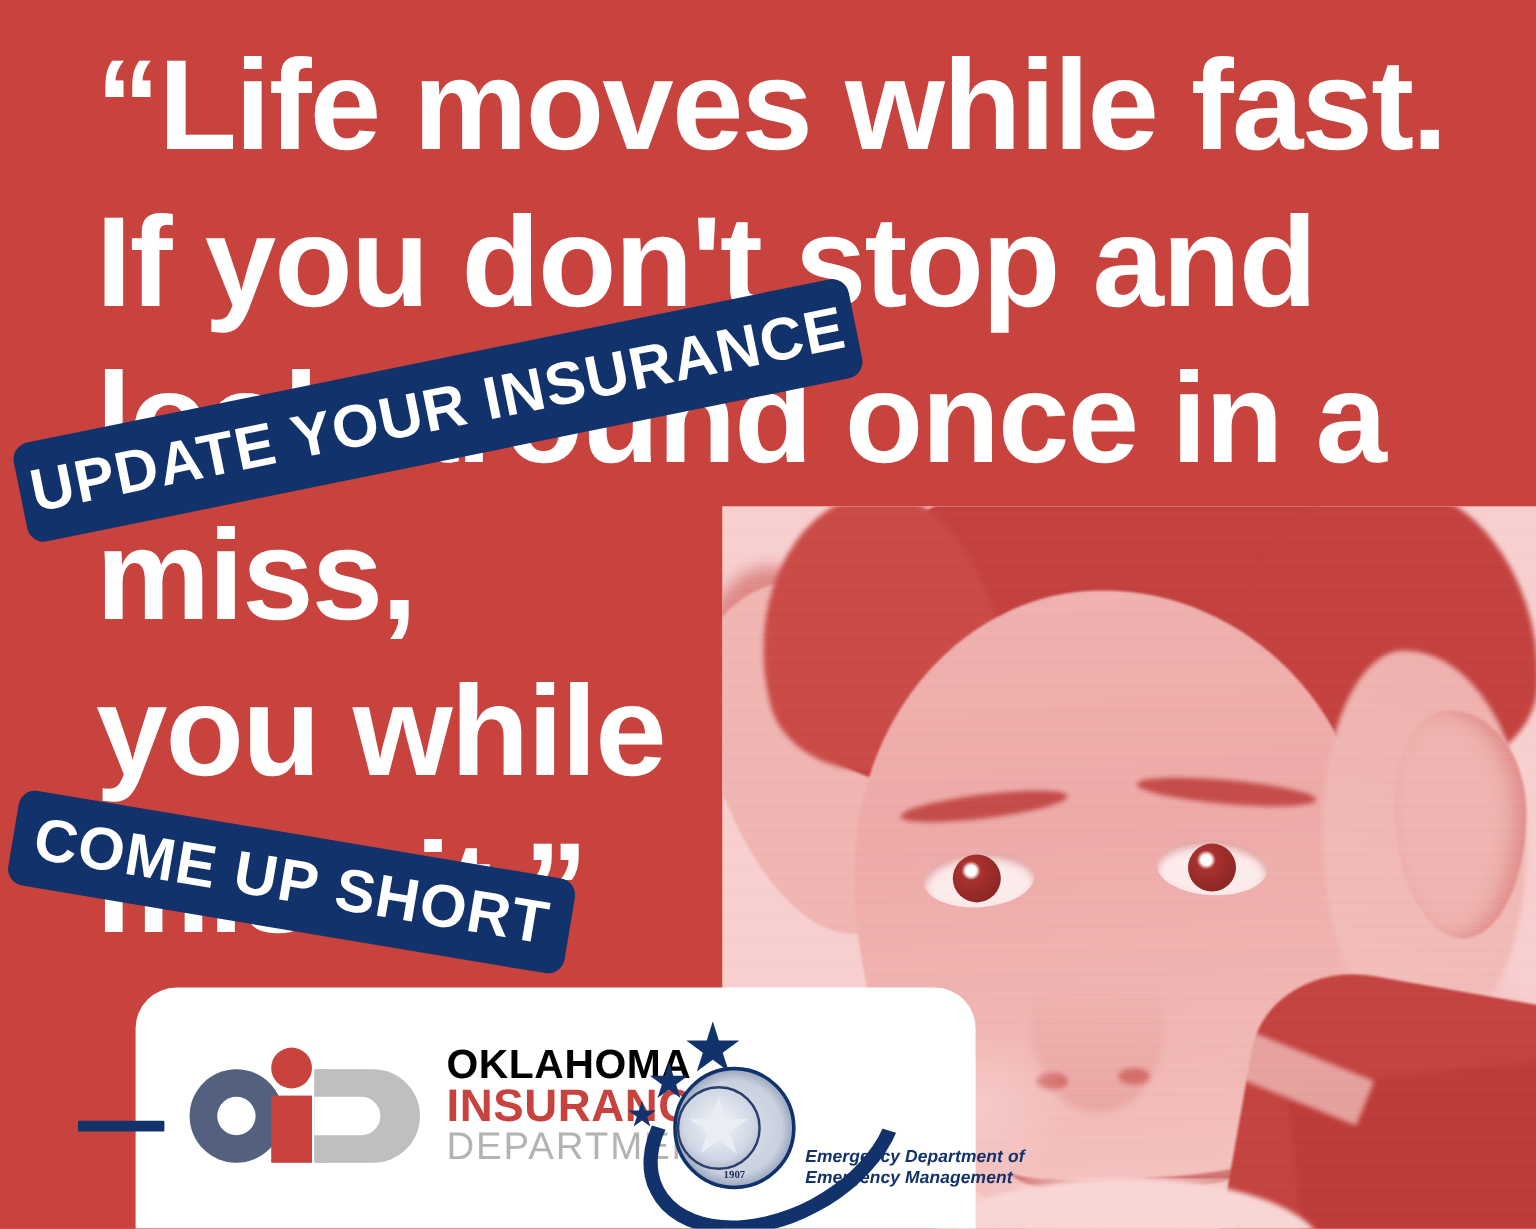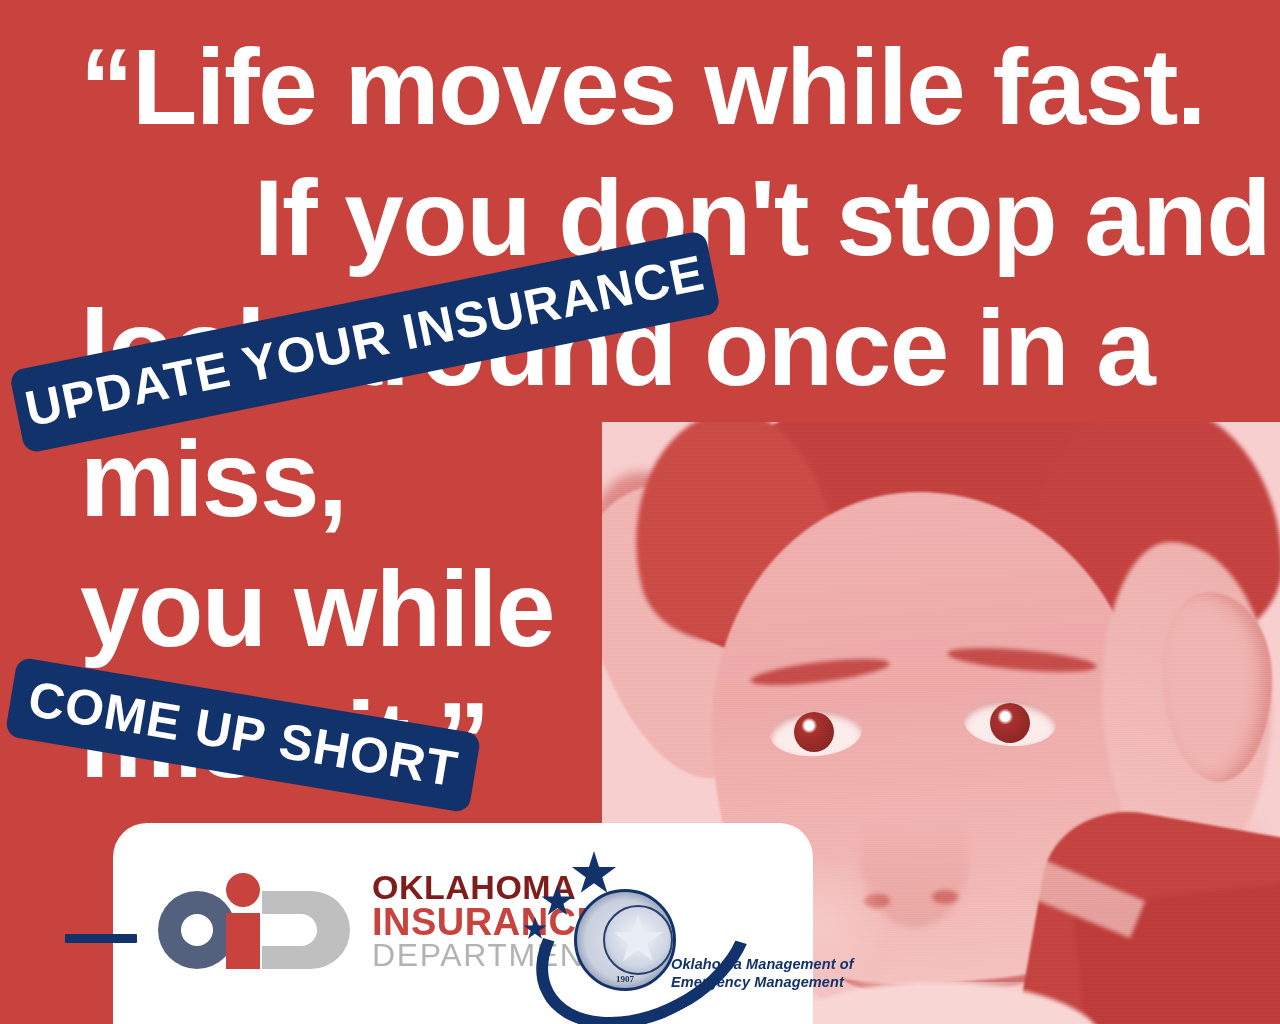--- a/index.html
+++ b/index.html
@@ -166,21 +166,21 @@
     font-family:"Liberation Sans", sans-serif;
     font-weight:bold;
     font-size:108px;
     line-height:1.22;
     letter-spacing:-1.5px;
     z-index:3;
     pointer-events:none;
   }
   .quote .ln{display:block;white-space:nowrap;}
   .quote .ln.l1{font-size:107px;}
-  .quote .ln.l2{font-size:107px;text-align:right;}
+  .quote .ln.l2{font-size:107px;}
   .quote .ln.l3{font-size:107px;}
   .quote .ln.l4{font-size:107px;}
   .quote .ln.l5{font-size:107px;}
   .quote .ln.l6{font-size:107px;}
 
   
   .banner{
     position:absolute;z-index:6;
     background:#12326b;
     color:#ffffff;
@@ -244,21 +244,21 @@
     border-radius:0 39px 39px 0;
   }
   .oid-mark .d-hole{
     position:absolute;left:104px;top:41px;width:55px;height:32px;
     background:#ffffff;border-radius:0 16px 16px 0;
   }
   .oid-mark .d-cap{
     position:absolute;left:104px;top:18px;width:12px;height:78px;background:#bfbfbf;
   }
   .oid-words{display:flex;flex-direction:column;line-height:.96;}
-  .oid-words .w1{font-size:34px;font-weight:bold;color:#7f1d1d;letter-spacing:.5px;}
+  .oid-words .w1{font-size:34px;font-weight:bold;color:#000000;letter-spacing:.5px;}
   .oid-words .w2{font-size:38px;font-weight:bold;color:#c8423e;letter-spacing:.5px;}
   .oid-words .w3{font-size:32px;font-weight:normal;color:#b3b3b3;letter-spacing:1.6px;}
 
   
   .oem{
     position:absolute;left:410px;top:22px;width:290px;height:160px;
   }
   .oem .swoosh{
     position:absolute;left:6px;top:18px;width:208px;height:132px;
     border:12px solid #12326b;border-radius:50%;
@@ -269,24 +269,24 @@
     position:absolute;color:#12326b;font-size:0;line-height:0;
   }
   .oem .star i{
     display:block;width:100%;height:100%;background:#12326b;
     clip-path:polygon(50% 0%,61% 35%,98% 35%,68% 57%,79% 91%,50% 70%,21% 91%,32% 57%,2% 35%,39% 35%);
   }
   .oem .s1{left:48px;top:6px;width:46px;height:46px;}
   .oem .s2{left:18px;top:40px;width:33px;height:33px;}
   .oem .s3{left:0px;top:72px;width:24px;height:24px;}
   .oem .seal{
-    position:absolute;left:51px;top:44px;width:96px;height:96px;border-radius:50%;
+    position:absolute;left:38px;top:44px;width:96px;height:96px;border-radius:50%;
     background:radial-gradient(circle at 50% 50%, #dfe3ec 0%, #c9d0de 58%, #9aa6bd 72%, #e8ebf1 80%, #7d8aa6 92%, #54627f 100%);
     border:3px solid #12326b;
-    display:flex;align-items:center;justify-content:flex-end;
+    display:flex;align-items:center;justify-content:flex-start;
     overflow:hidden;
   }
   .oem .seal .inner{
     position:relative;width:66px;height:66px;border-radius:50%;
     background:radial-gradient(circle at 50% 45%, #f2f4f8 0%, #cfd6e4 60%, #8d9ab4 100%);
     border:2px solid #2a3e6b;
     display:flex;align-items:center;justify-content:center;
   }
   .oem .seal .bigstar{
     width:52px;height:52px;background:#e9edf4;
@@ -387,20 +387,20 @@
       <div class="star s3">
           <i></i>
         </div>
       <div class="seal">
         <div class="inner">
           <div class="bigstar"></div>
         </div>
         <div class="yr">1907</div>
       </div>
       <div class="oem-sub">
-        <span>Oklahoma Management of</span><br>
+        <span>Emergency Department of</span><br>
         <span>Emergency Management</span>
       </div>
     </div>
 
   </div>
 
 </div>
 
 </body></html>

